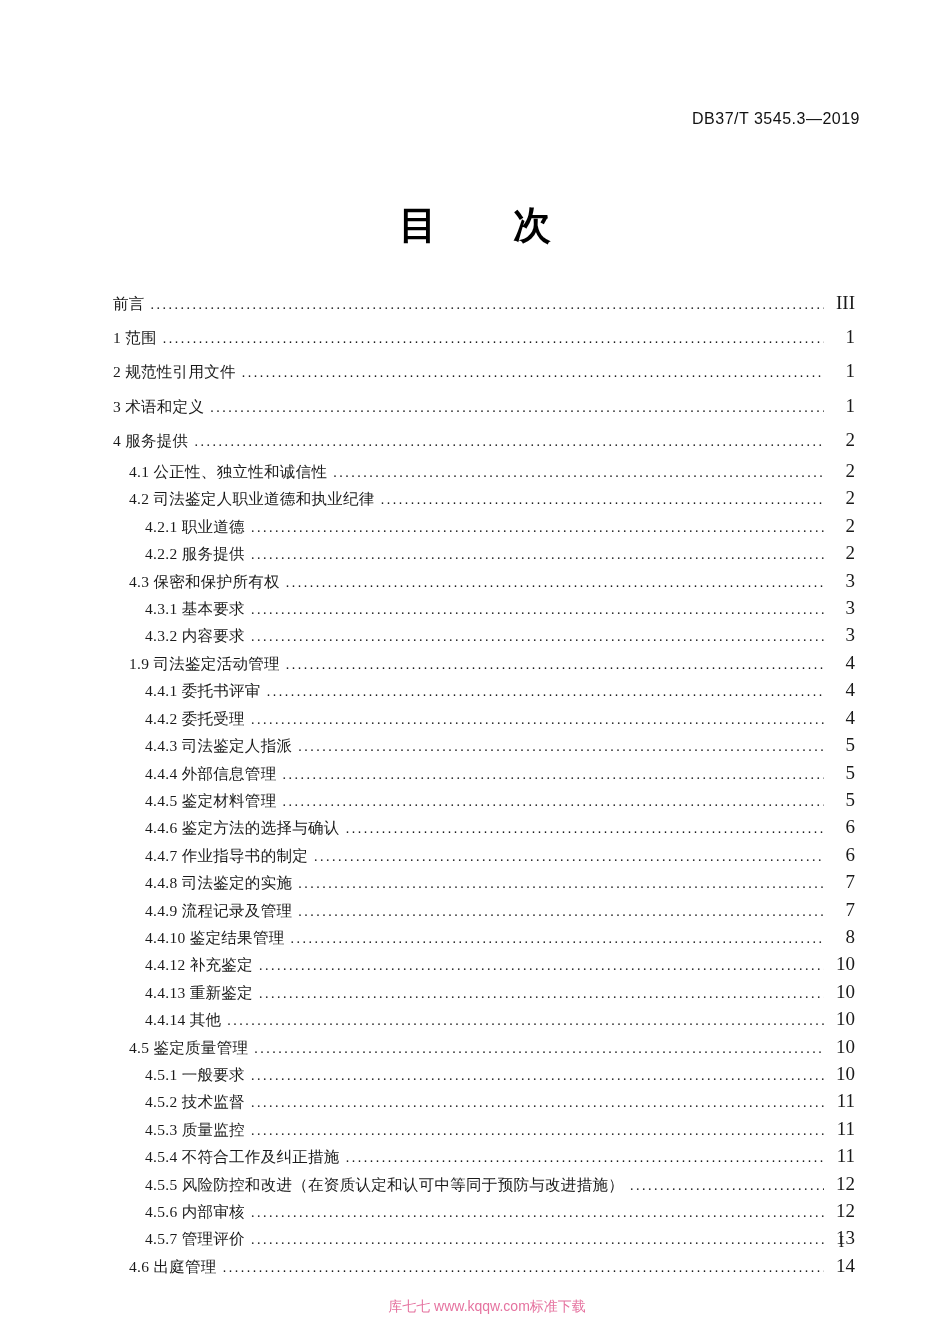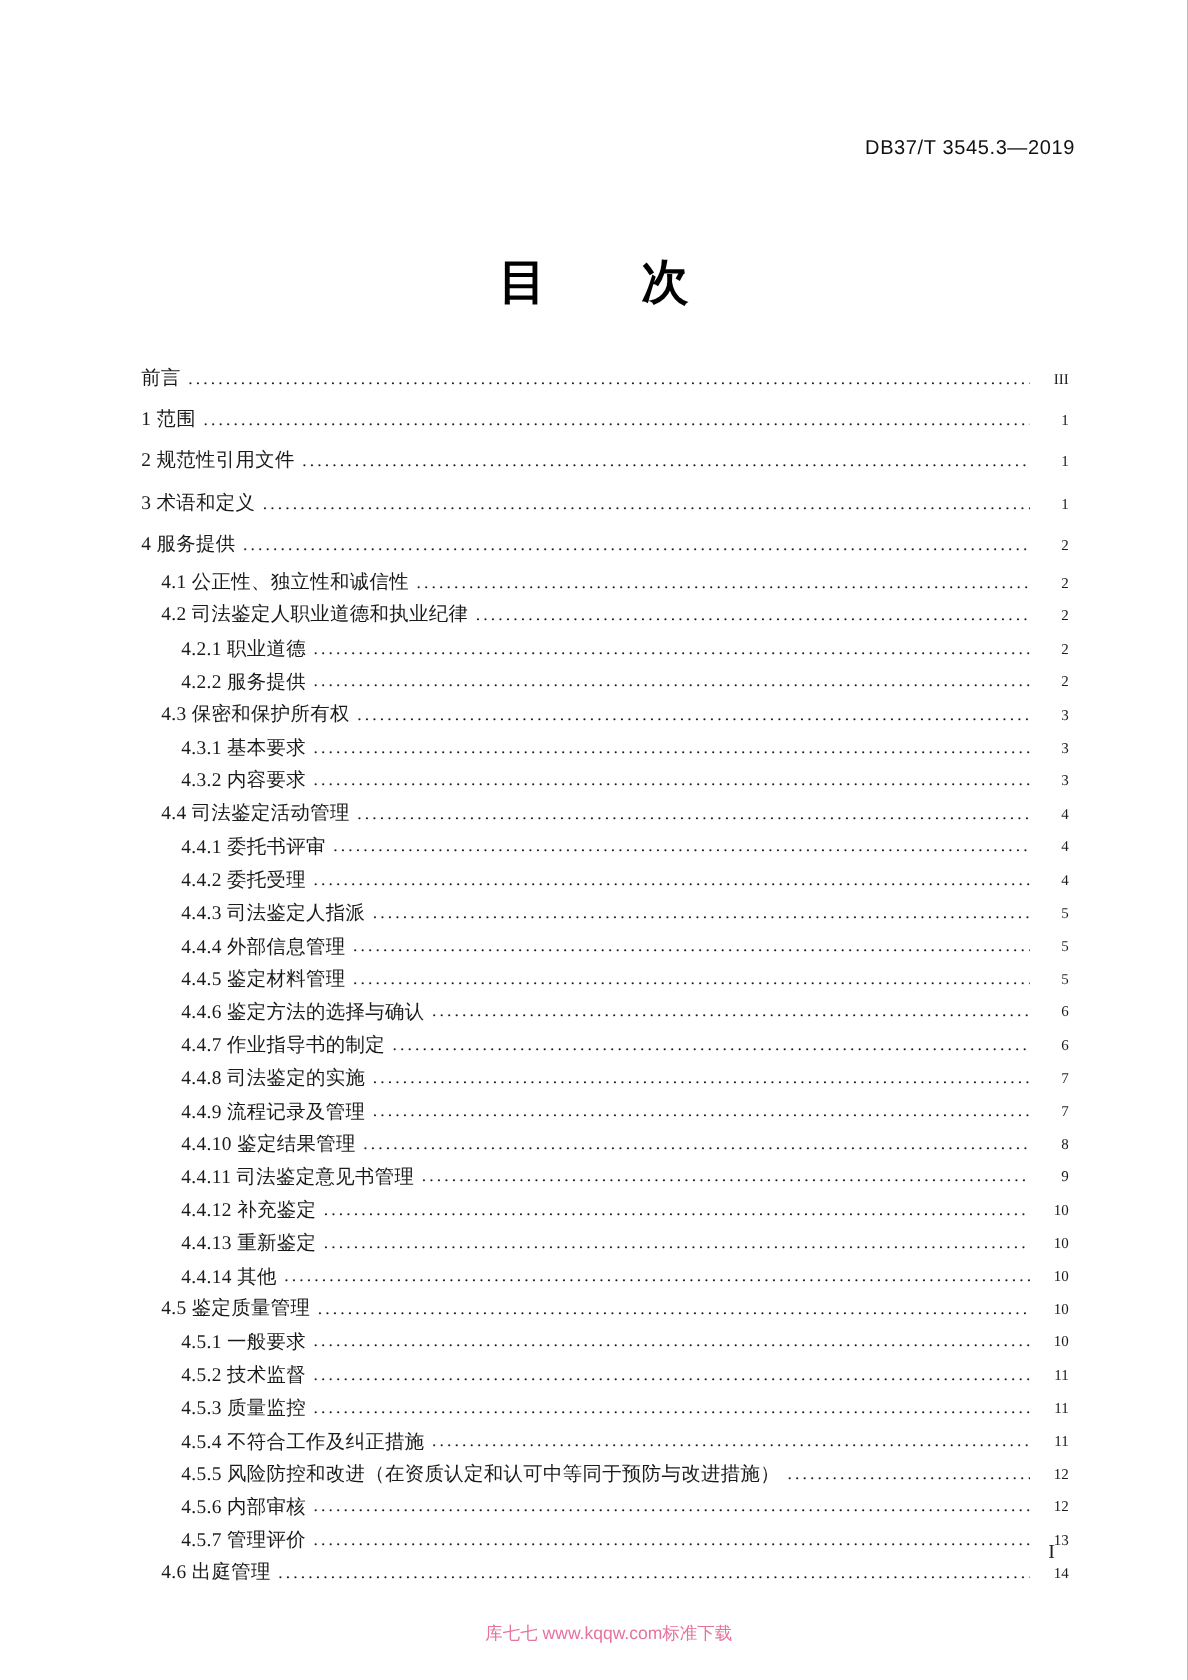--- a/index.html
+++ b/index.html
@@ -42,40 +42,40 @@
   }
   .toc-row {
     display: flex;
     align-items: baseline;
     line-height: 25.4px;
     font-size: 15.5px;
     white-space: nowrap;
   }
   .toc-row.level-0 { padding: 3.5px 0; }
   .toc-row.level-1 { padding-left: 16px; }
-  .toc-row.level-2 { padding-left: 32px; align-items: flex-end; }
+  .toc-row.level-2 { padding-left: 32px; }
   .toc-label { flex: 0 0 auto; letter-spacing: 0.3px; }
   .toc-dots {
     flex: 1 1 auto;
     overflow: hidden;
     white-space: nowrap;
     margin: 0 5px 0 6px;
     min-width: 10px;
   }
   .toc-dots::after {
     content: "..................................................................................................................................................................................";
     font-size: 14px;
     letter-spacing: 2.5px;
     color: #1a1a1a;
   }
   .toc-page {
     flex: 0 0 auto;
     min-width: 26px;
     text-align: right;
-    font-size: 12px;
+    font-size: 19px;
   }
   .footer-pagenum {
     position: absolute;
     top: 1233px;
     right: 106px;
     font-size: 16px;
     color: #222;
   }
   .watermark {
     position: absolute;
@@ -151,21 +151,21 @@
         <span class="toc-label">4.3.1 基本要求</span>
         <span class="toc-dots"></span>
         <span class="toc-page">3</span>
       </div>
       <div class="toc-row level-2">
         <span class="toc-label">4.3.2 内容要求</span>
         <span class="toc-dots"></span>
         <span class="toc-page">3</span>
       </div>
       <div class="toc-row level-1">
-        <span class="toc-label">4.4 司法鉴定活动管理</span>
+        <span class="toc-label">1.9 司法鉴定活动管理</span>
         <span class="toc-dots"></span>
         <span class="toc-page">4</span>
       </div>
       <div class="toc-row level-2">
         <span class="toc-label">4.4.1 委托书评审</span>
         <span class="toc-dots"></span>
         <span class="toc-page">4</span>
       </div>
       <div class="toc-row level-2">
         <span class="toc-label">4.4.2 委托受理</span>
@@ -206,25 +206,20 @@
         <span class="toc-label">4.4.9 流程记录及管理</span>
         <span class="toc-dots"></span>
         <span class="toc-page">7</span>
       </div>
       <div class="toc-row level-2">
         <span class="toc-label">4.4.10 鉴定结果管理</span>
         <span class="toc-dots"></span>
         <span class="toc-page">8</span>
       </div>
       <div class="toc-row level-2">
-        <span class="toc-label">4.4.11 司法鉴定意见书管理</span>
-        <span class="toc-dots"></span>
-        <span class="toc-page">9</span>
-      </div>
-      <div class="toc-row level-2">
         <span class="toc-label">4.4.12 补充鉴定</span>
         <span class="toc-dots"></span>
         <span class="toc-page">10</span>
       </div>
       <div class="toc-row level-2">
         <span class="toc-label">4.4.13 重新鉴定</span>
         <span class="toc-dots"></span>
         <span class="toc-page">10</span>
       </div>
       <div class="toc-row level-2">

